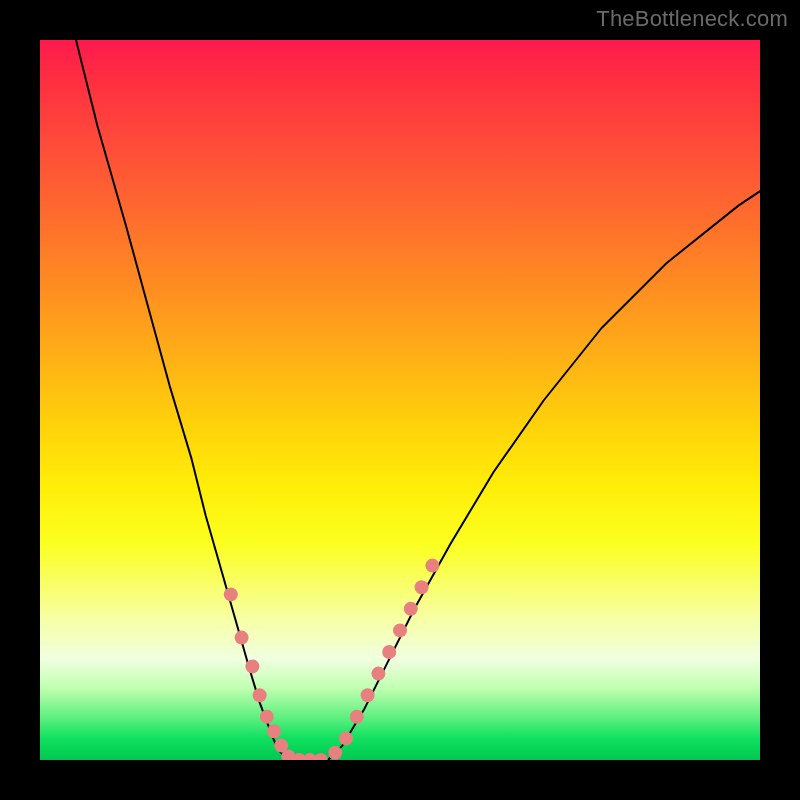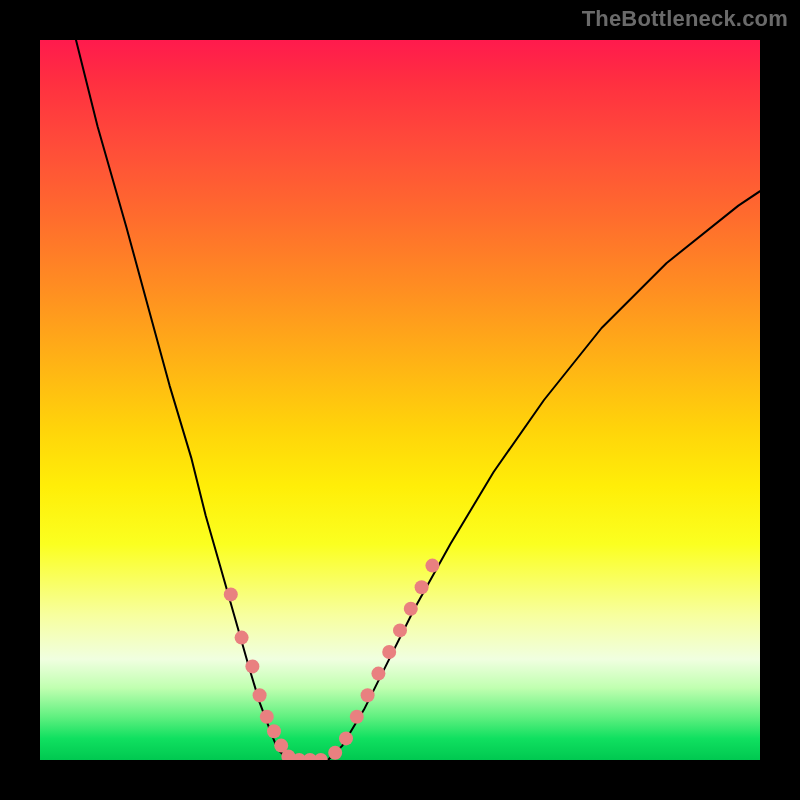--- a/index.html
+++ b/index.html
@@ -41,21 +41,21 @@
       #00c850 100%
     );
   }
   .watermark {
     position: absolute;
     top: 6px;
     right: 12px;
     color: #6a6a6a;
     font-size: 22px;
     letter-spacing: 0.2px;
-    font-weight: 700;
+    font-weight: 400;
   }
   svg.overlay {
     position: absolute;
     left: 0;
     top: 0;
   }
 </style>
 </head>
 <body>
 

